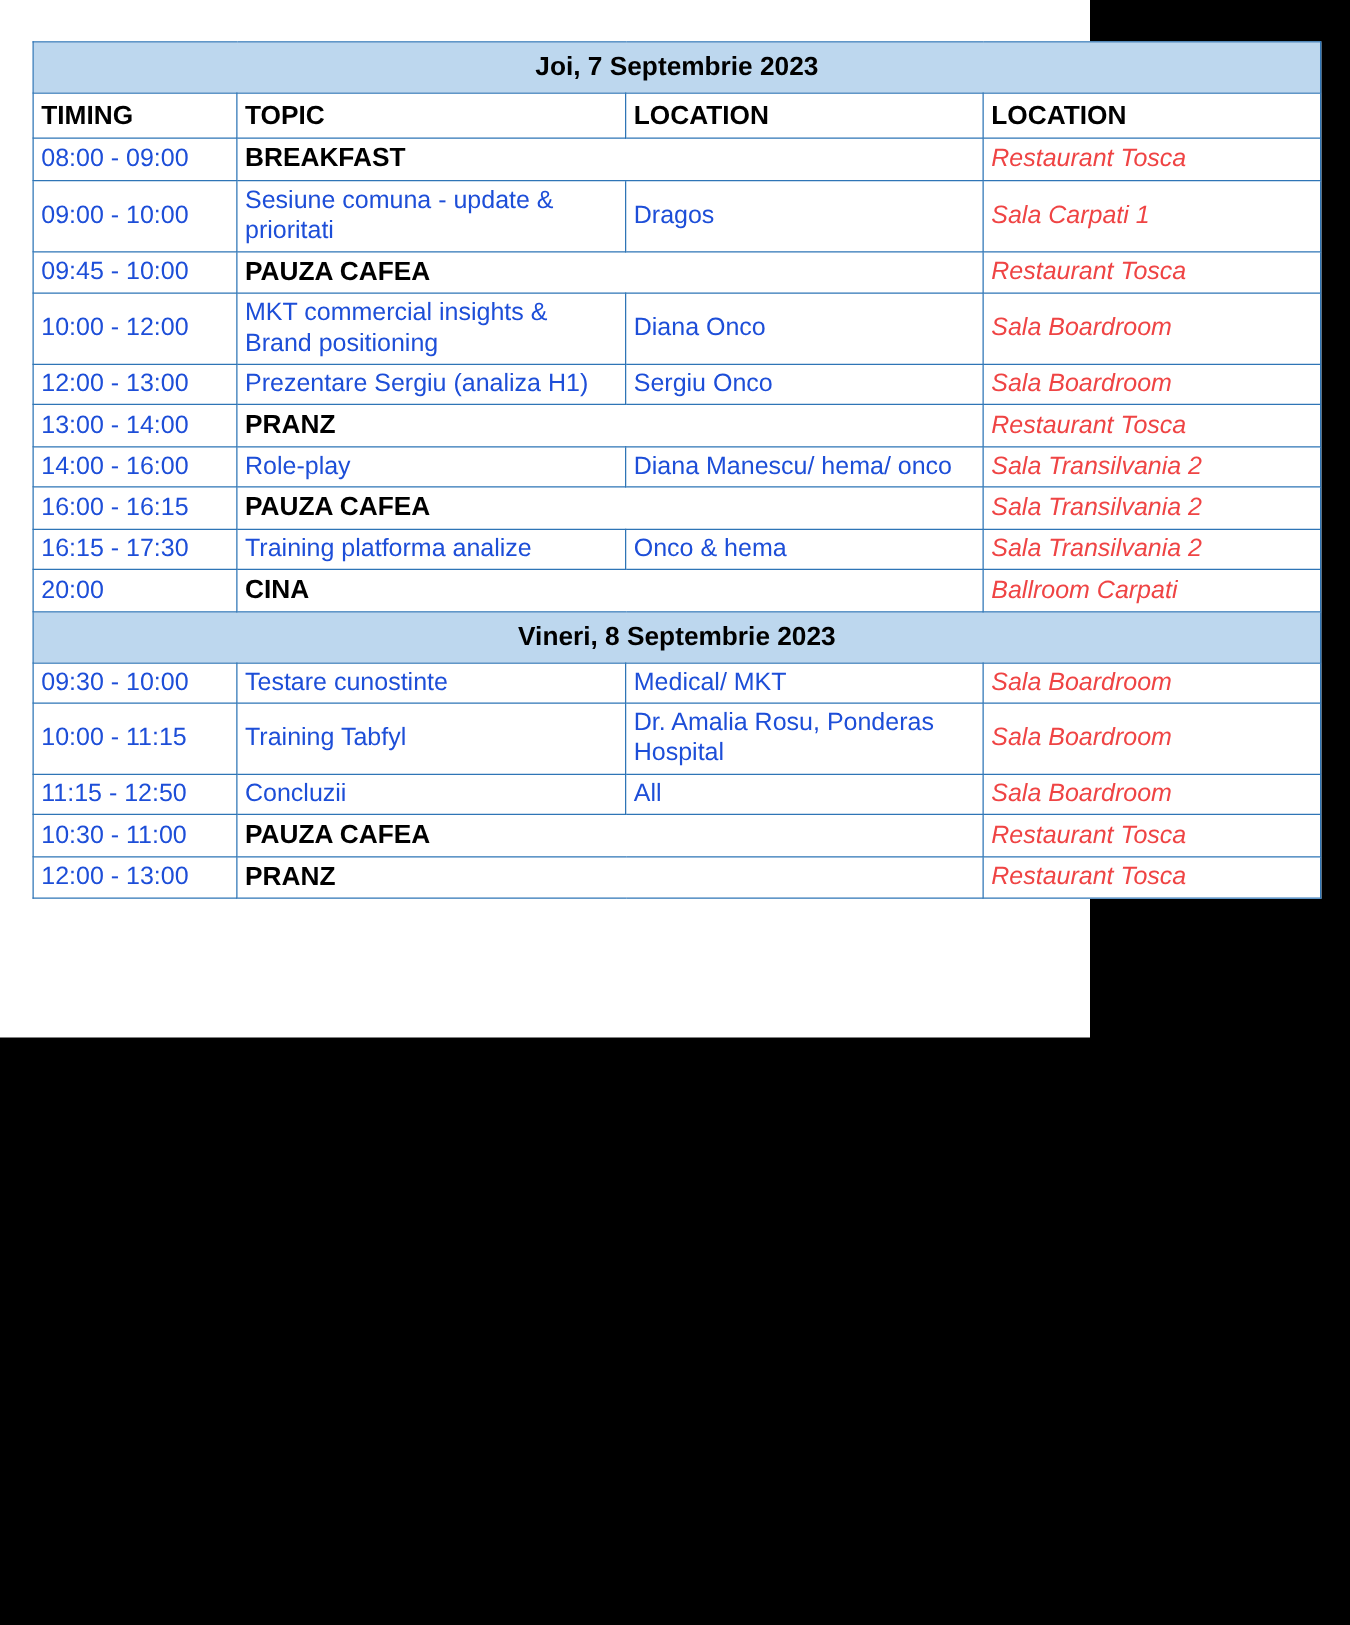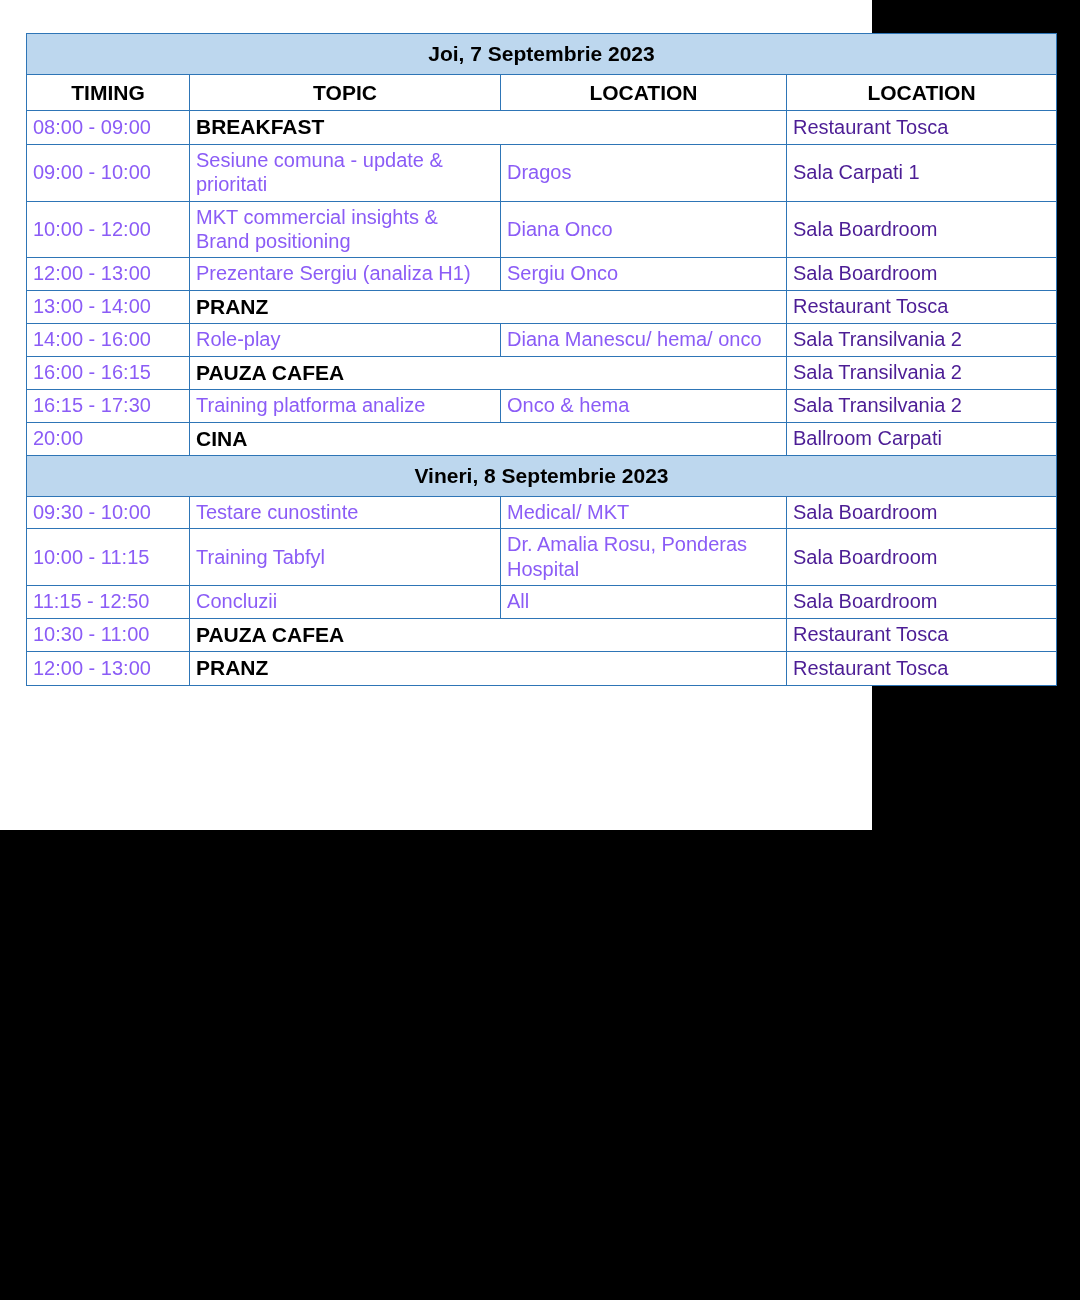--- a/index.html
+++ b/index.html
@@ -54,36 +54,36 @@
     font-weight: bold;
     font-size: 21px;
     padding-top: 7px;
     padding-bottom: 7px;
   }
   tr.col-head td {
     font-weight: bold;
     font-size: 21px;
     padding-top: 5px;
     padding-bottom: 5px;
-    text-align: center;
   }
   td.break-cell {
     background: #fbe0d0;
     text-align: left;
     font-weight: bold;
     font-size: 21px;
   }
   td.loc {
-    color: #4c1d95;
+    font-style: italic;
+    color: #ef4444;
   }
   td.loc.break-loc {
     background: #ffffff;
   }
   td.timing, td.topic, td.pres {
-    color: #8b5cf6;
+    color: #1d4ed8;
   }
 </style>
 </head>
 <body>
 
 <div class="page">
   <div class="sheet">
     <table class="agenda">
       <colgroup>
         <col class="c-timing">
@@ -104,20 +104,25 @@
           <tr>
             <td class="timing">08:00 - 09:00</td>
             <td class="break-cell" colspan="2">BREAKFAST</td>
             <td class="loc break-loc">Restaurant Tosca</td>
           </tr>
           <tr>
             <td class="timing">09:00 - 10:00</td>
             <td class="topic">Sesiune comuna - update &amp; prioritati</td>
             <td class="pres">Dragos</td>
             <td class="loc">Sala Carpati 1</td>
+          </tr>
+          <tr>
+            <td class="timing">09:45 - 10:00</td>
+            <td class="break-cell" colspan="2">PAUZA CAFEA</td>
+            <td class="loc break-loc">Restaurant Tosca</td>
           </tr>
           <tr>
             <td class="timing">10:00 - 12:00</td>
             <td class="topic">MKT commercial insights &amp; Brand positioning</td>
             <td class="pres">Diana Onco</td>
             <td class="loc">Sala Boardroom</td>
           </tr>
           <tr>
             <td class="timing">12:00 - 13:00</td>
             <td class="topic">Prezentare Sergiu (analiza H1)</td>

